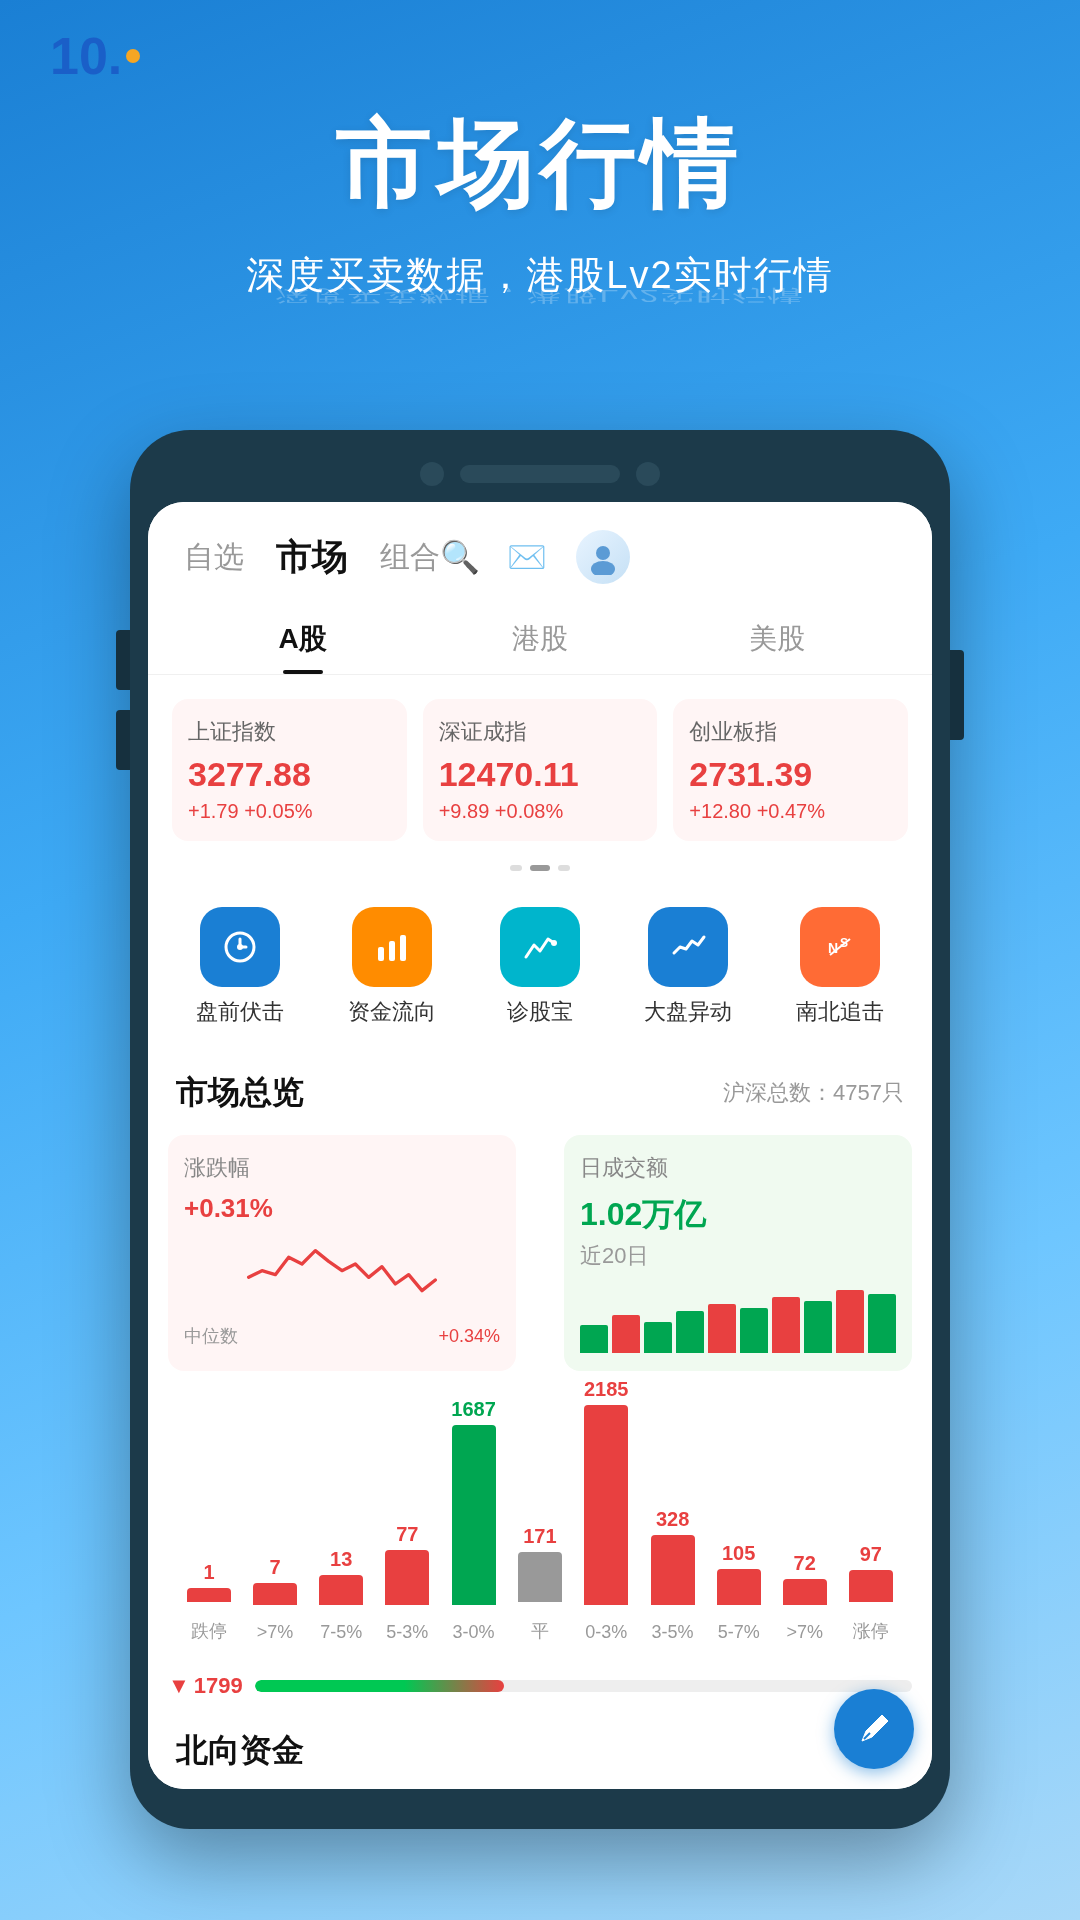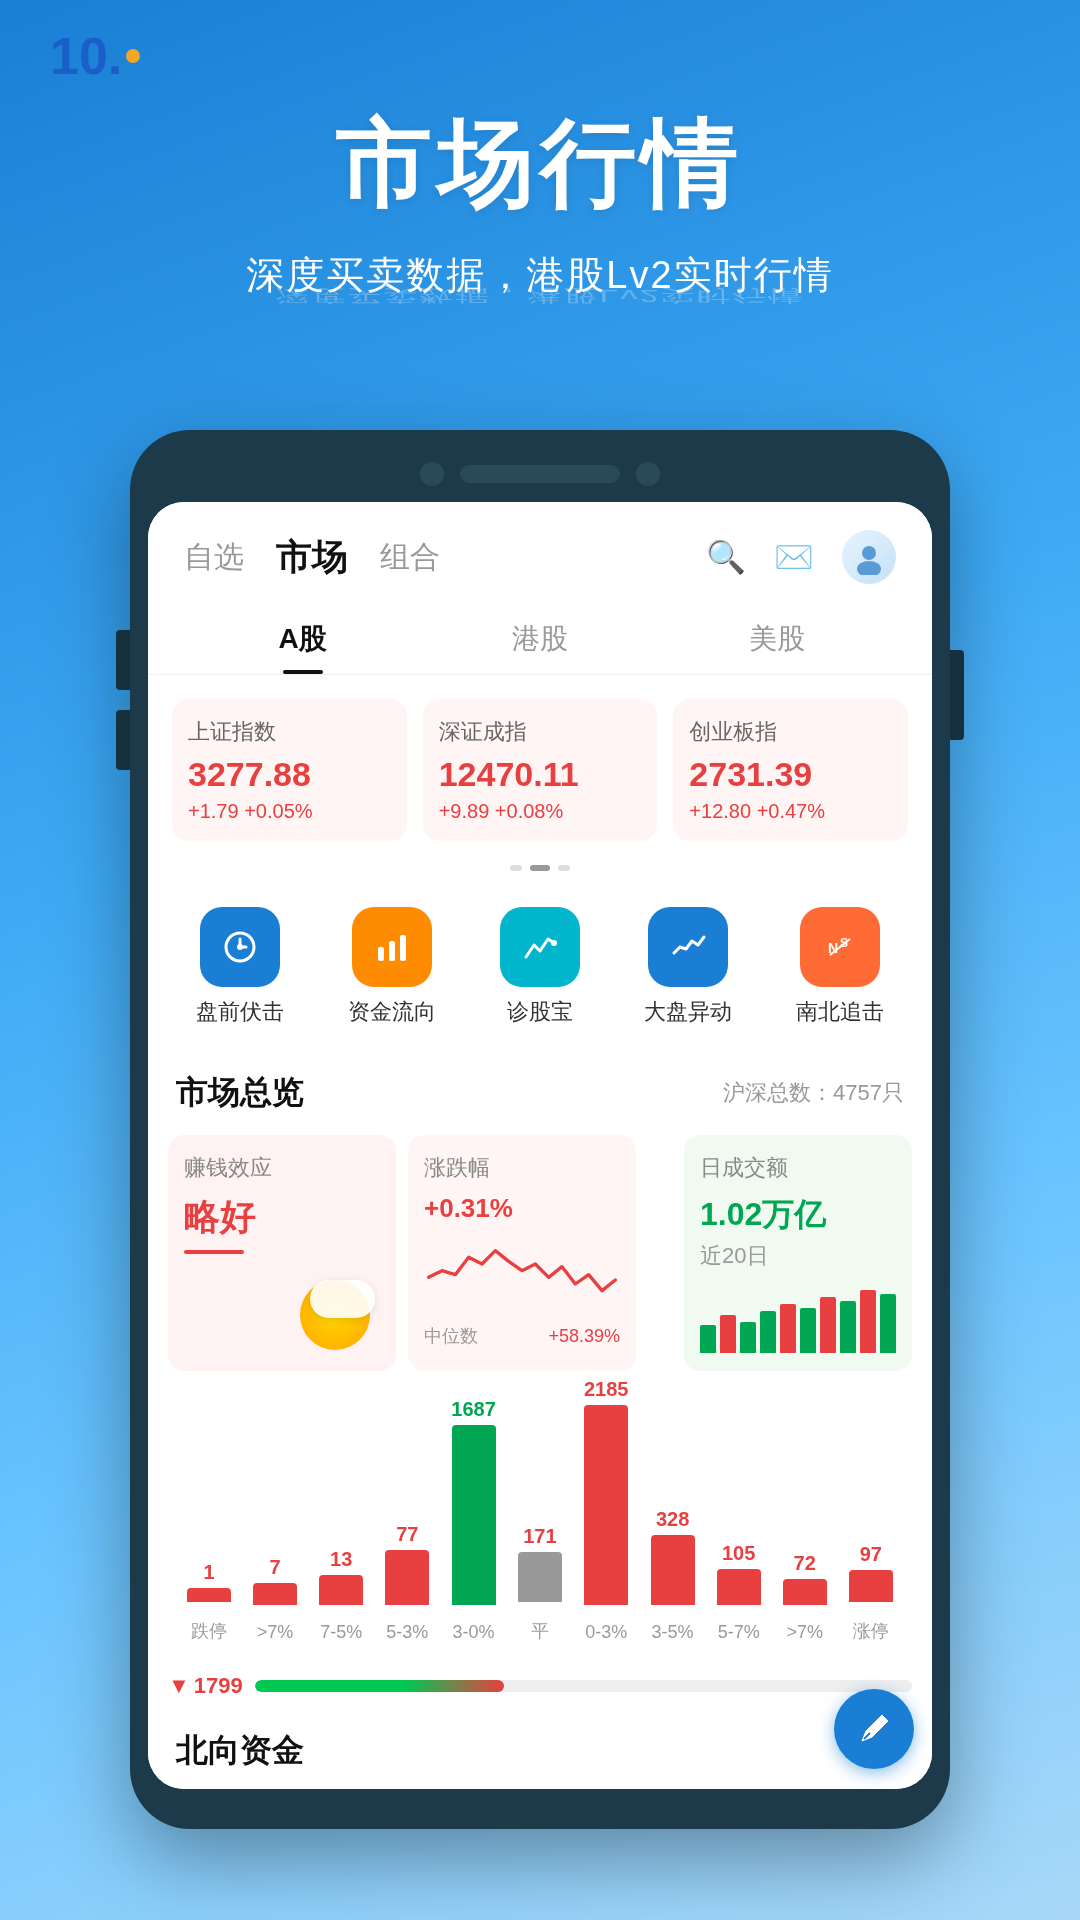--- a/index.html
+++ b/index.html
@@ -129,24 +129,22 @@
       width: 14px;
       height: 90px;
       background: #16303e;
       border-radius: 0 4px 4px 0;
     }
 
     
     .app-header {
       display: flex;
       align-items: center;
-      justify-content: space-between;
       padding: 28px 36px 20px 36px;
       background: #fff;
-      gap: 24px;
     }
     .nav-tabs-main {
       display: flex;
       align-items: center;
       gap: 32px;
     }
     .nav-tab-item {
       font-size: 30px;
       color: #999;
       font-weight: 400;
@@ -602,41 +600,31 @@
         </div>
       </div>
 
       <div class="section-header">
         <span class="section-title">市场总览</span>
         <span class="section-subtitle">沪深总数：4757只</span>
       </div>
 
       <div class="market-cards">
 
-        <div class="market-card pink" style="min-height:200px;">
-          <div class="market-card-title">赚钱效应</div>
-          <div style="font-size:36px;font-weight:700;color:#e84040;margin-bottom:8px;">略好</div>
-          <div style="width:60px;height:4px;background:#e84040;border-radius:2px;margin-bottom:16px;"></div>
-
-          <div style="position:relative;height:80px;">
-            <div style="width:70px;height:70px;background:radial-gradient(circle,#ffd700,#ffa500);border-radius:50%;position:absolute;bottom:0;right:10px;"></div>
-            <div style="width:65px;height:38px;background:rgba(255,255,255,0.9);border-radius:20px;position:absolute;bottom:32px;right:5px;box-shadow:0 2px 8px rgba(0,0,0,0.1);"></div>
-          </div>
-        </div>
 
         <div class="market-card pink2" style="min-height:200px;">
           <div class="market-card-title">涨跌幅</div>
           <div class="market-card-change">+0.31%</div>
           
           <svg class="sparkline" viewBox="0 0 140 60">
             <polyline points="0,40 10,35 20,38 30,25 40,30 50,20 60,28 70,35 80,30 90,40 100,32 110,45 120,38 130,50 140,42" fill="none" stroke="#e84040" stroke-width="2.5" stroke-linecap="round" stroke-linejoin="round"></polyline>
           </svg>
           <div style="display:flex;justify-content:space-between;align-items:center;margin-top:16px;">
             <span style="font-size:18px;color:#999;">中位数</span>
-            <span style="font-size:18px;color:#e84040;">+58.39%</span>
+            <span style="font-size:18px;color:#e84040;">+0.34%</span>
           </div>
         </div>
 
         <div class="market-card green-light" style="min-height:200px;">
           <div class="market-card-title">日成交额</div>
           <div style="font-size:32px;font-weight:700;color:#00a651;margin-bottom:4px;">1.02万亿</div>
           <div style="font-size:22px;color:#999;margin-bottom:6px;">近20日</div>
 
           <div class="volume-bars">
             <div class="vol-bar" style="height:40%;background:#00a651;"></div>

